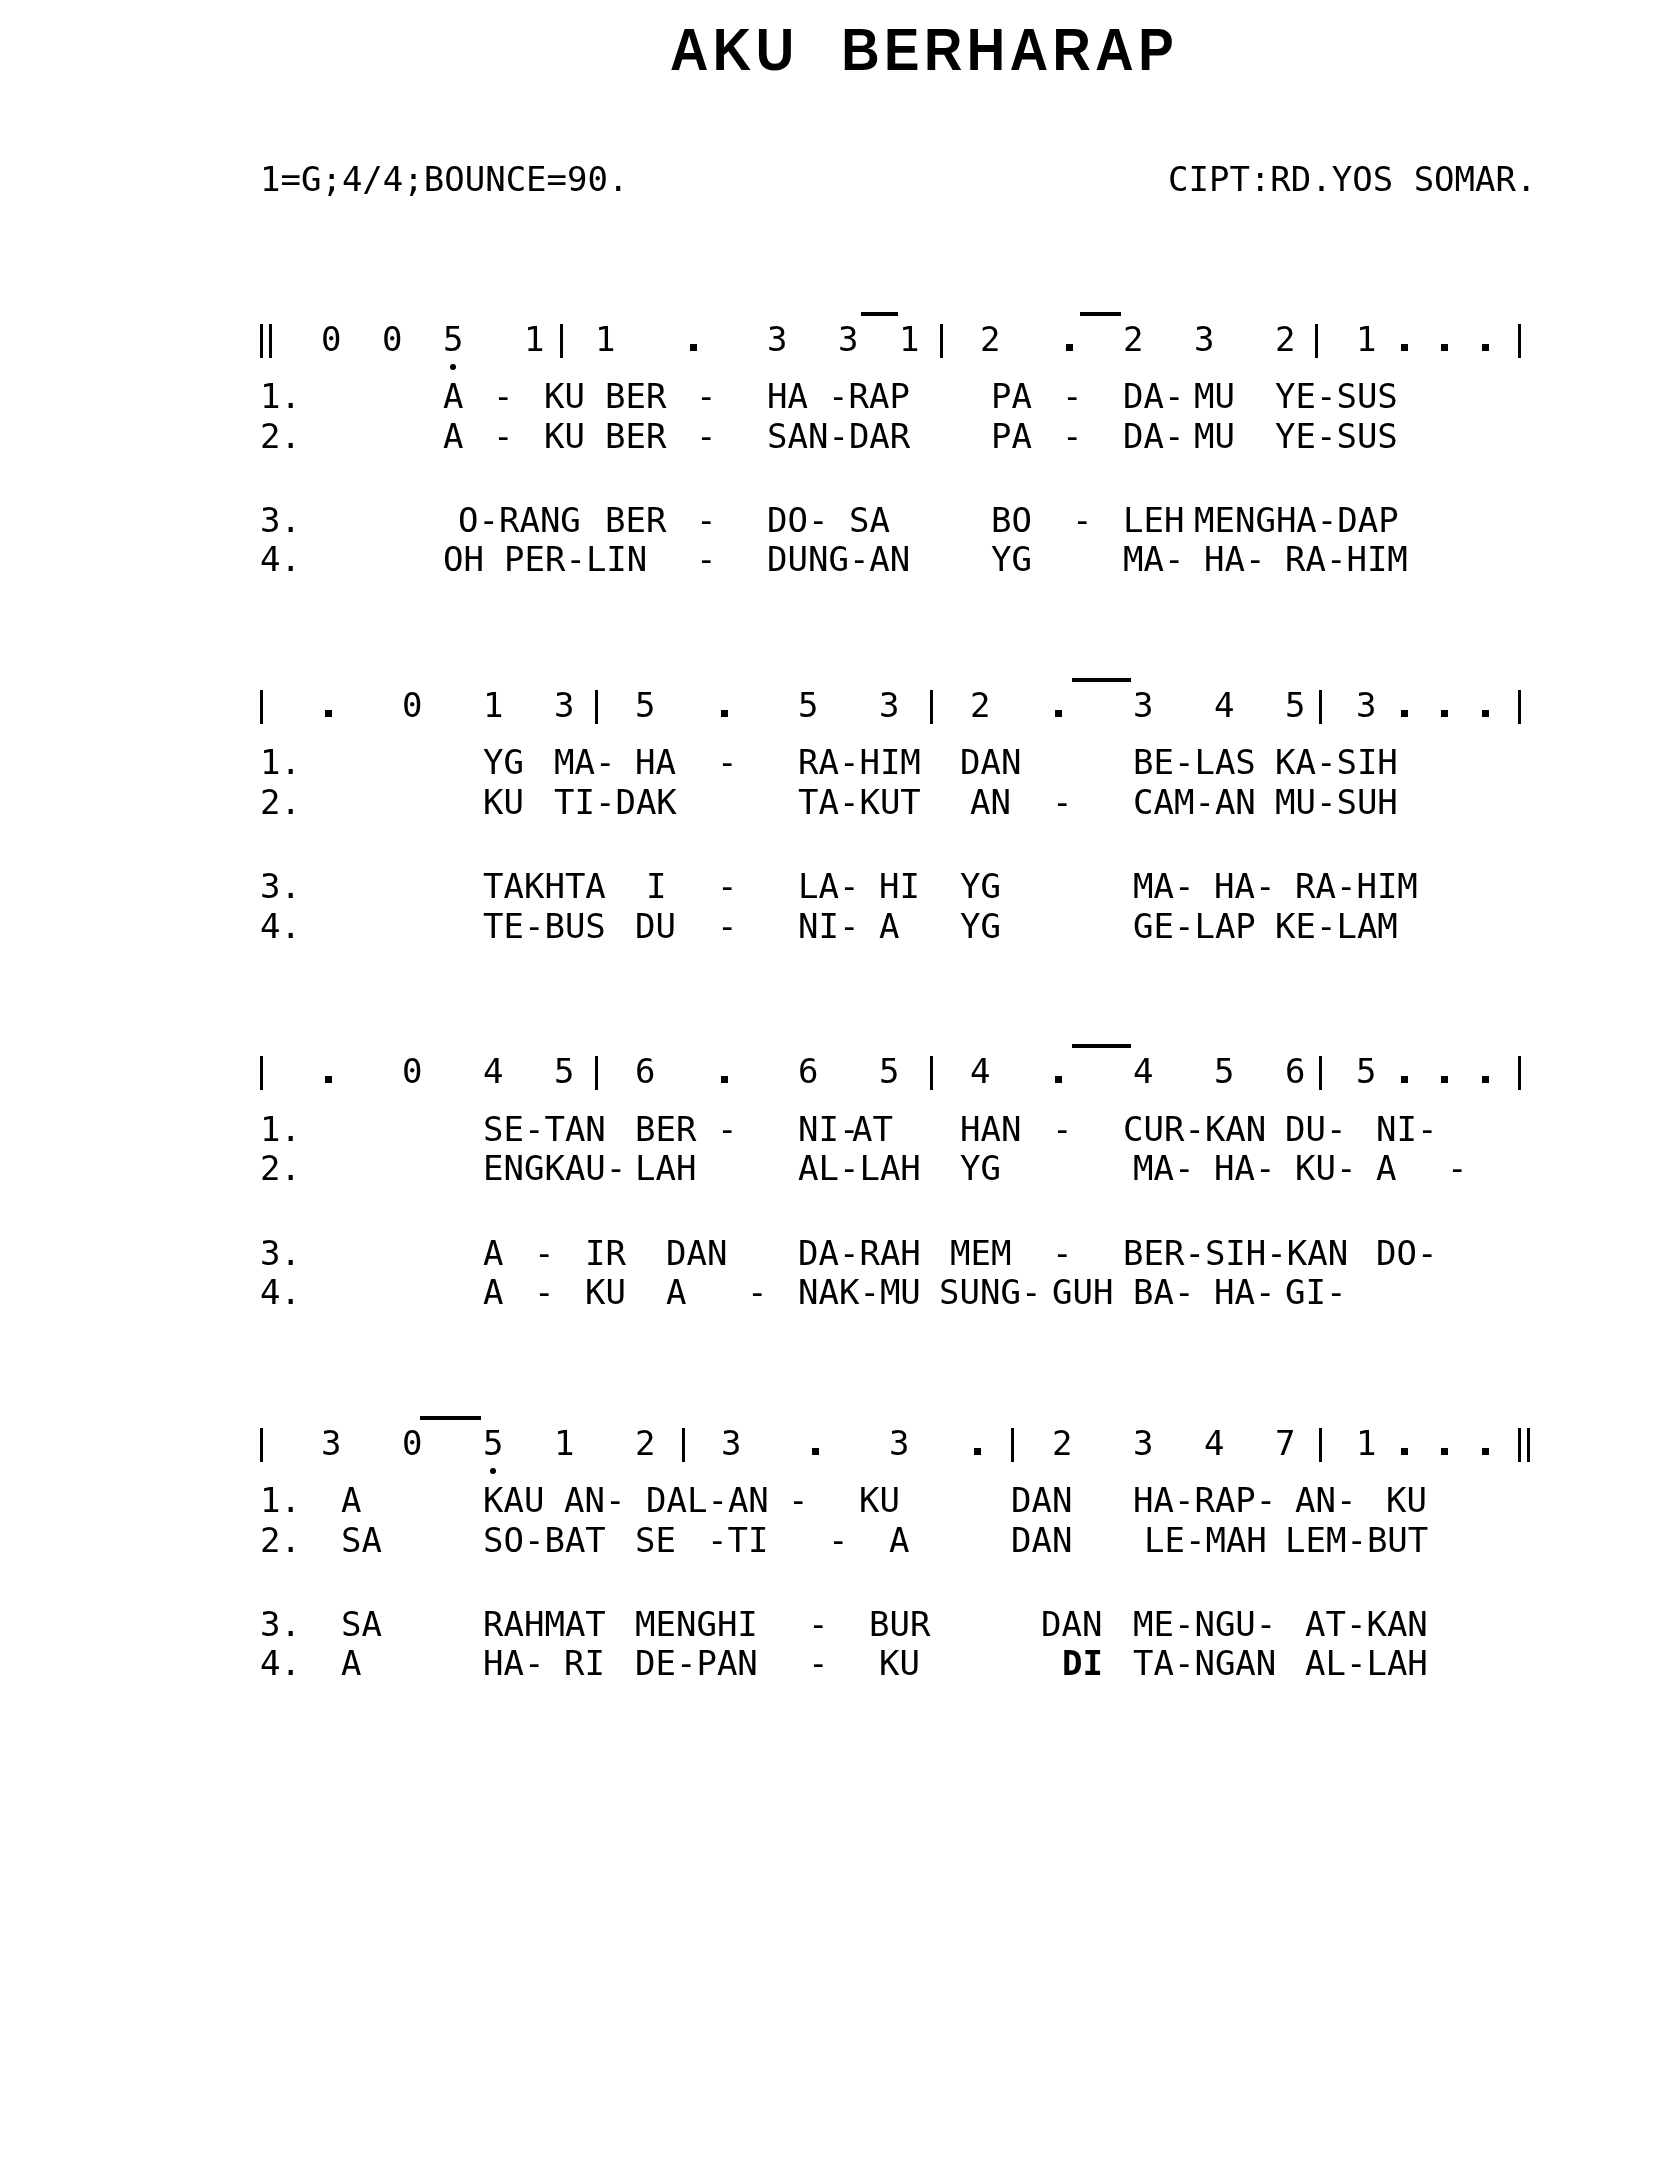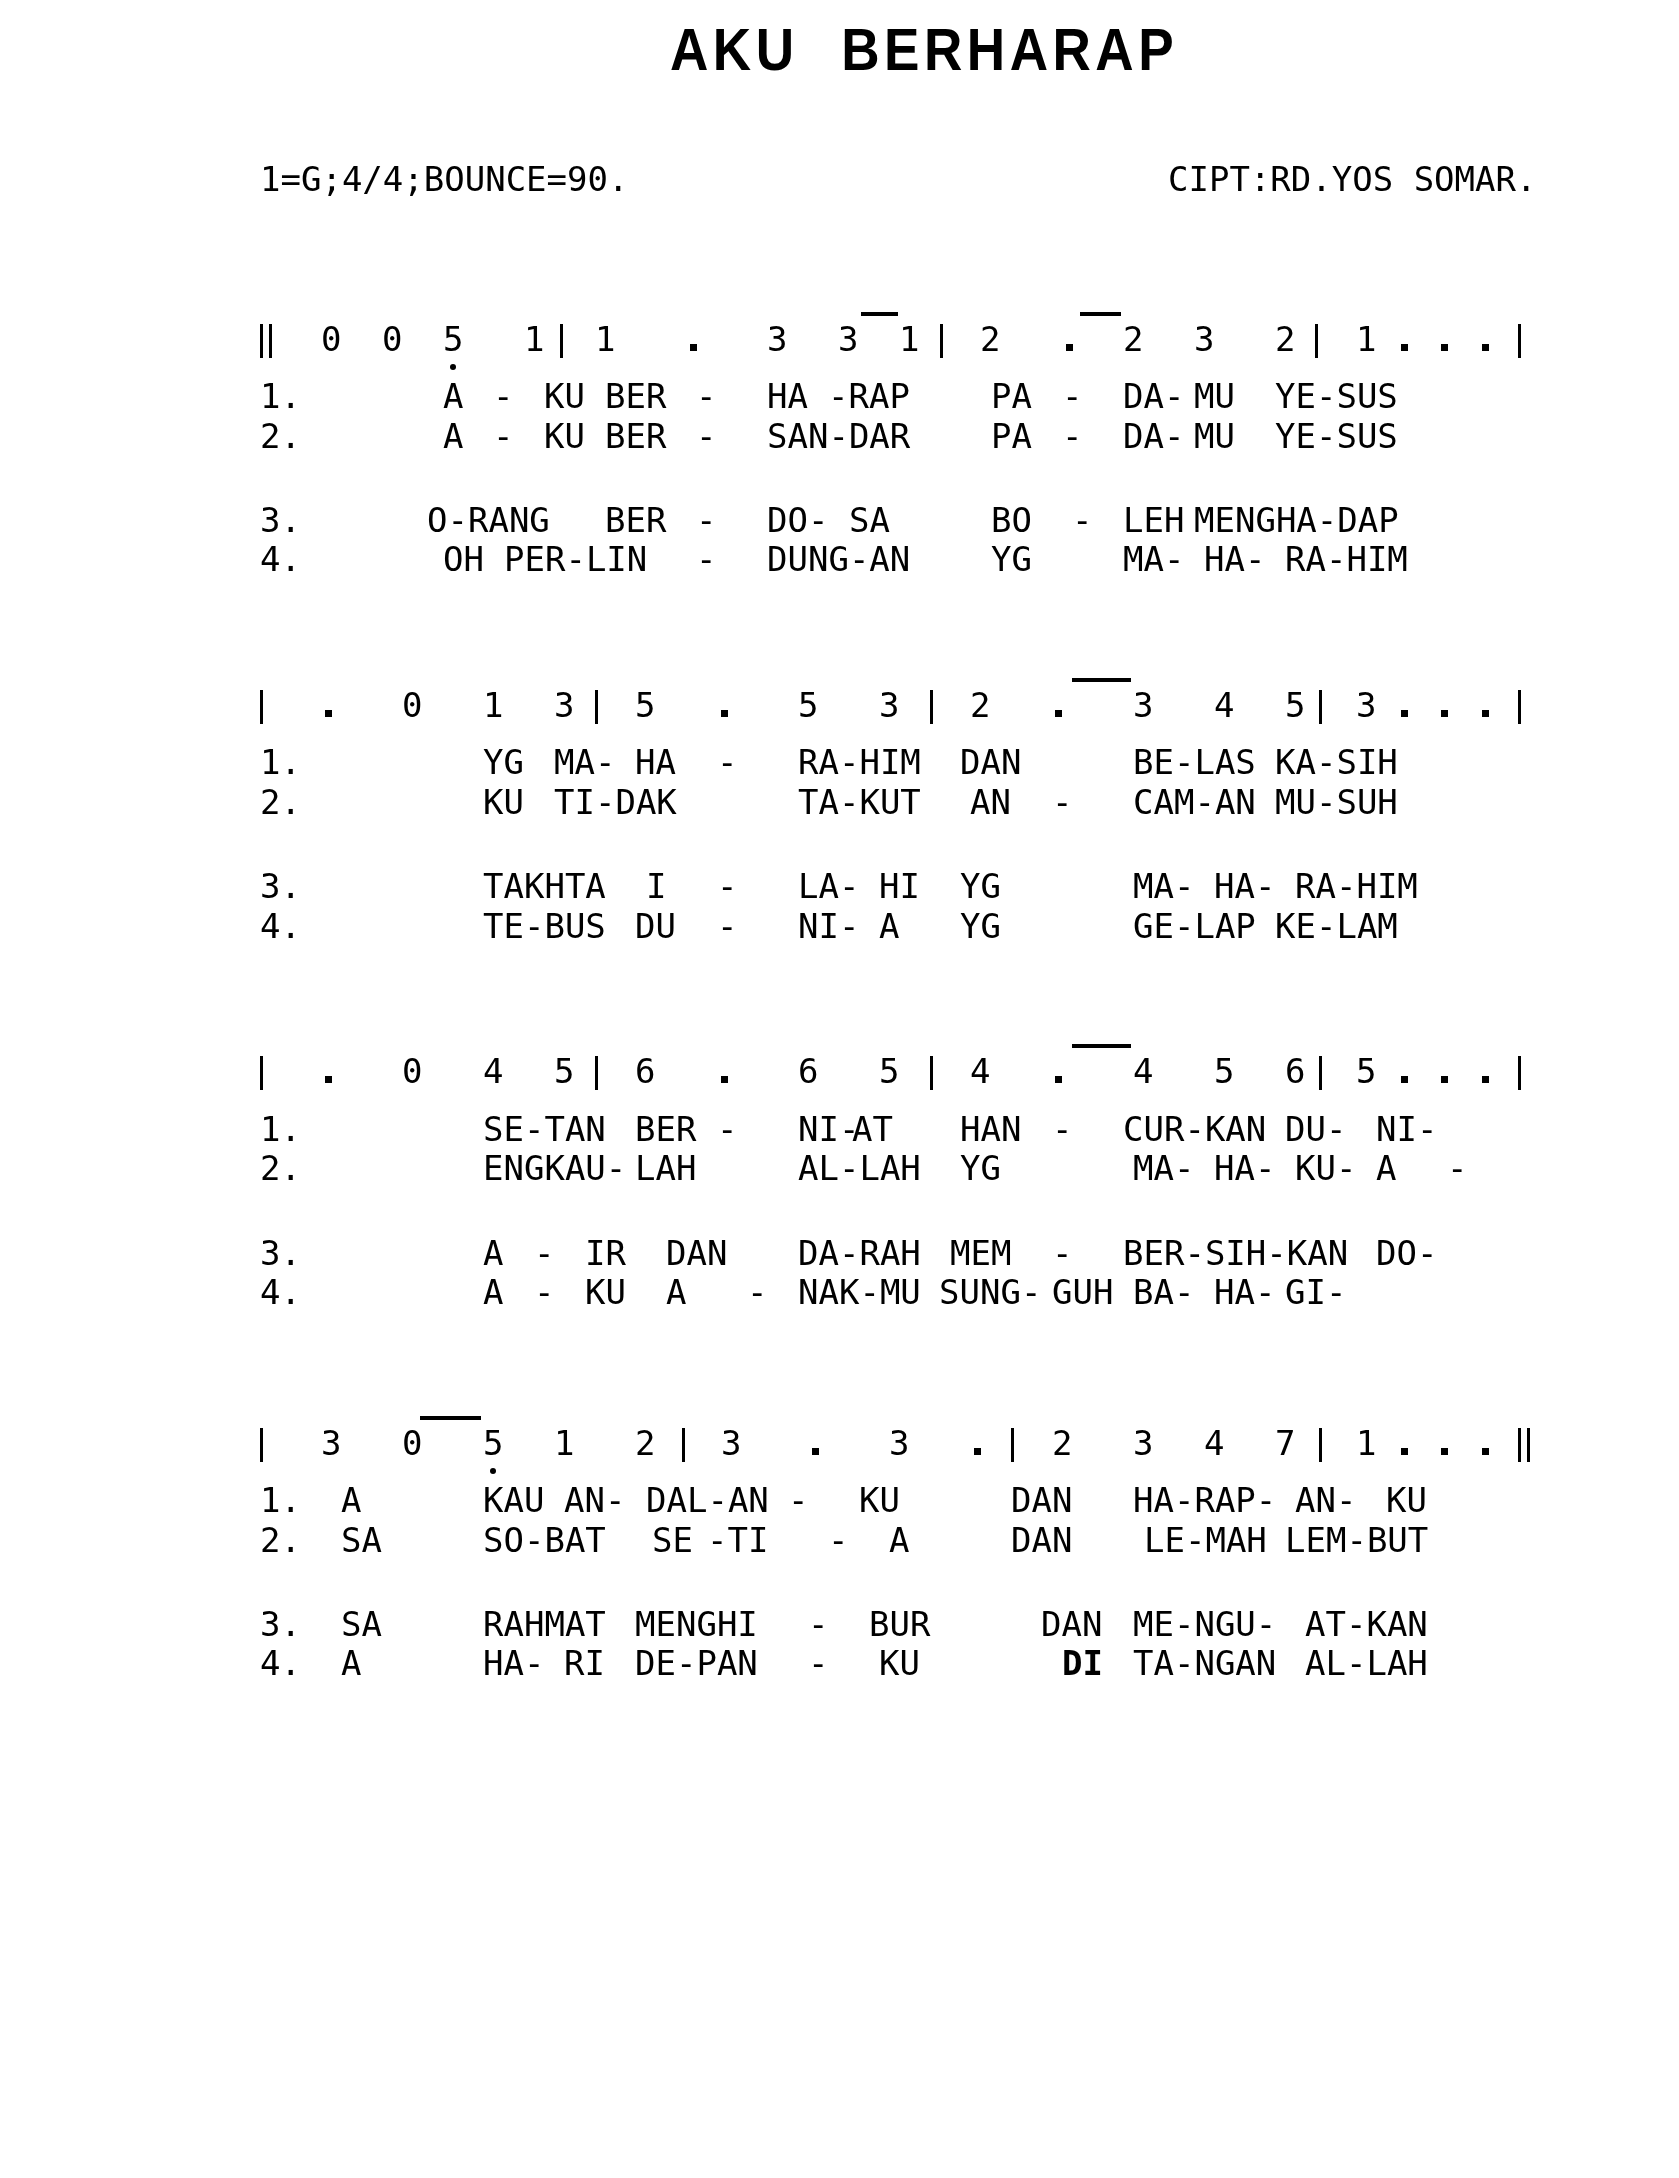--- a/index.html
+++ b/index.html
@@ -80,21 +80,21 @@
       <span class="tok" style="left: 436px;">-</span>
       <span class="tok" style="left: 507px;">SAN-DAR</span>
       <span class="tok" style="left: 731px;">PA</span>
       <span class="tok" style="left: 802px;">-</span>
       <span class="tok" style="left: 863px;">DA-</span>
       <span class="tok" style="left: 934px;">MU</span>
       <span class="tok" style="left: 1015px;">YE-SUS</span>
     </div>
     <div class="lrow" style="top: 508px; left: 260px;">
       <span class="tok" style="left: 0px;">3.</span>
-      <span class="tok" style="left: 167px;">O-RANG</span>
+      <span class="tok" style="left: 198px;">O-RANG</span>
       <span class="tok" style="left: 345px;">BER</span>
       <span class="tok" style="left: 436px;">-</span>
       <span class="tok" style="left: 507px;">DO-</span>
       <span class="tok" style="left: 589px;">SA</span>
       <span class="tok" style="left: 731px;">BO</span>
       <span class="tok" style="left: 812px;">-</span>
       <span class="tok" style="left: 863px;">LEH</span>
       <span class="tok" style="left: 934px;">MENGHA-DAP</span>
     </div>
     <div class="lrow" style="top: 547px; left: 260px;">
@@ -289,21 +289,21 @@
       <span class="tok" style="left: 599px;">KU</span>
       <span class="tok" style="left: 751px;">DAN</span>
       <span class="tok" style="left: 873px;">HA-RAP-</span>
       <span class="tok" style="left: 1035px;">AN-</span>
       <span class="tok" style="left: 1126px;">KU</span>
     </div>
     <div class="lrow" style="top: 1528px; left: 260px;">
       <span class="tok" style="left: 0px;">2.</span>
       <span class="tok" style="left: 81px;">SA</span>
       <span class="tok" style="left: 223px;">SO-BAT</span>
-      <span class="tok" style="left: 375px; margin-left: 17px;">SE</span>
+      <span class="tok" style="left: 375px;">SE</span>
       <span class="tok" style="left: 447px;">-TI</span>
       <span class="tok" style="left: 568px;">-</span>
       <span class="tok" style="left: 629px;">A</span>
       <span class="tok" style="left: 751px;">DAN</span>
       <span class="tok" style="left: 884px;">LE-MAH</span>
       <span class="tok" style="left: 1025px;">LEM-BUT</span>
     </div>
     <div class="lrow" style="top: 1612px; left: 260px;">
       <span class="tok" style="left: 0px;">3.</span>
       <span class="tok" style="left: 81px;">SA</span>

